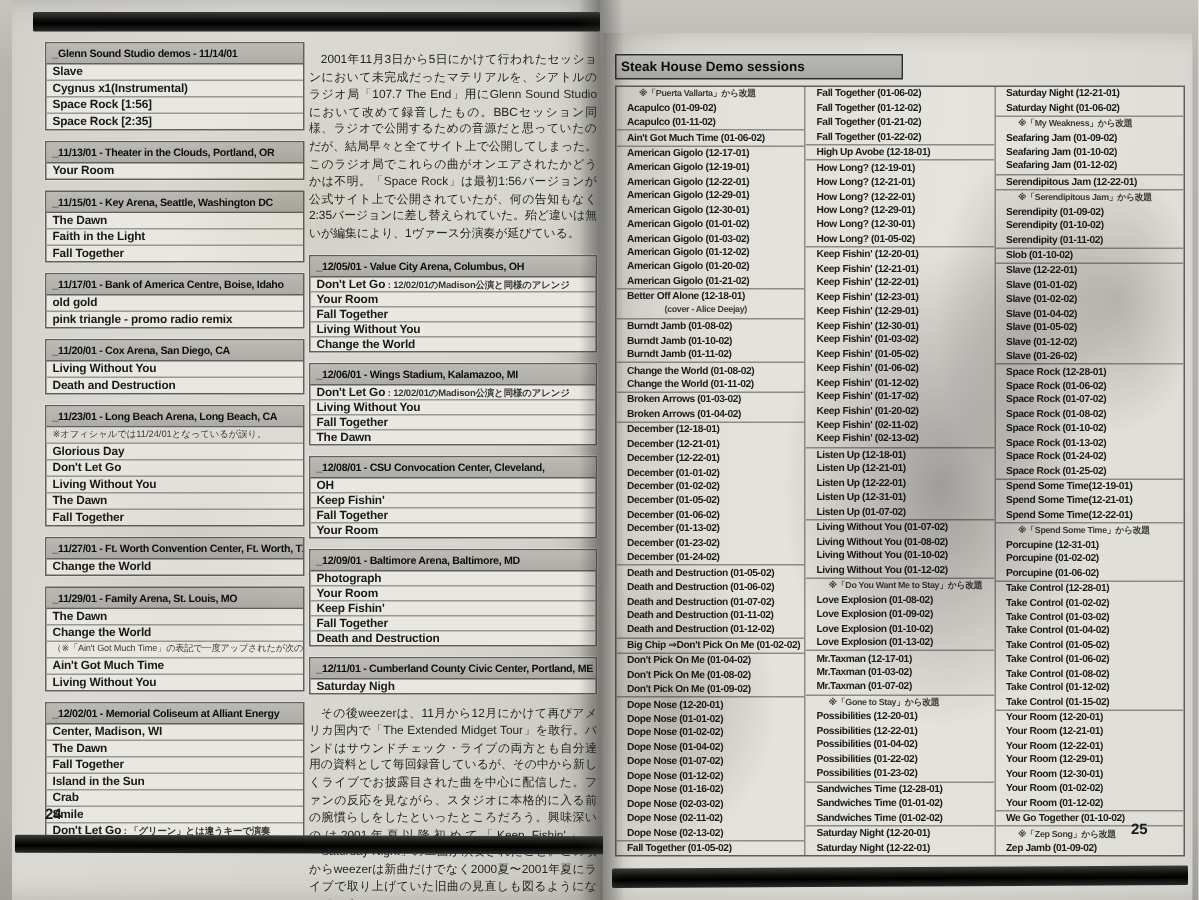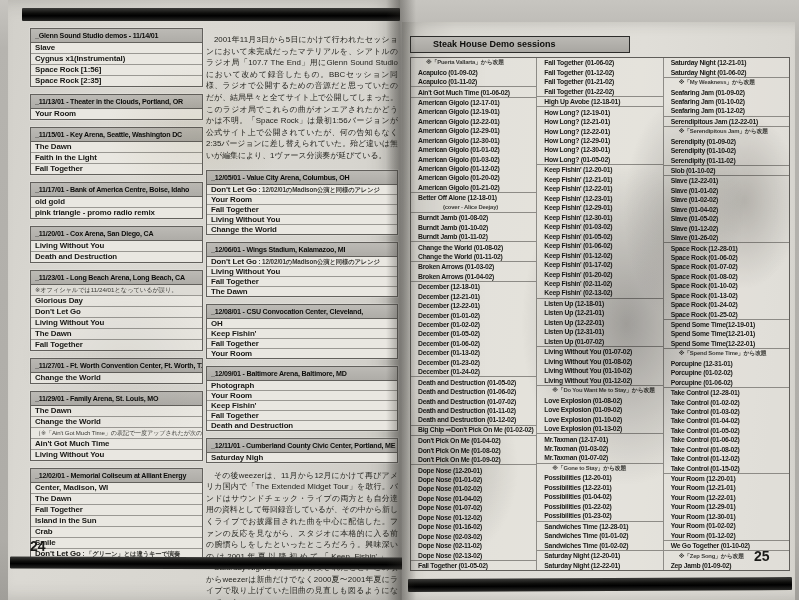--- a/index.html
+++ b/index.html
@@ -49,30 +49,30 @@
   .row{
     font-weight:bold;font-size:7.9px;letter-spacing:-.1px;
     height:10px;line-height:10px;padding:0 3px 0 4px;
     border-bottom:1px solid #9a9893;color:#181815;
     white-space:nowrap;overflow:hidden;
   }
   .dense .row{height:9px;line-height:9px;}
   .sec .row:last-child{border-bottom:none;}
   .row .row-note{font-weight:600;font-size:6.3px;color:#33332f;}
   .row.note-row{font-weight:normal;font-size:6.1px;color:#3a3a36;}
-  .pagenum{position:absolute;font-weight:bold;font-size:14px;color:#1a1a18;}
+  .pagenum{position:absolute;font-weight:bold;font-size:10px;color:#1a1a18;}
   #pagenum-24{left:22px;top:538px;}
   #pagenum-25{left:352px;top:526px;}
 
   
   #rp-header{
-    position:absolute;left:8px;top:14px;width:220px;height:17px;
+    position:absolute;left:8px;top:14px;width:192px;height:17px;
     background:linear-gradient(180deg,#bbb9b4,#a8a6a1);
     border:1px solid #2c2c2a;box-sizing:border-box;
-    font-weight:bold;font-size:9px;line-height:15px;padding-left:22px;color:#0d0d0b;letter-spacing:0;
+    font-weight:bold;font-size:9px;line-height:15px;padding-left:3px;color:#0d0d0b;letter-spacing:0;
   }
   #rp-list{
     position:absolute;left:8px;top:35px;width:380px;height:514px;
     border:1px solid #5f5d59;box-sizing:border-box;display:flex;
     background:rgba(234,232,226,.45);
   }
   .rp-col{flex:1;display:flex;flex-direction:column;overflow:hidden;}
   .rp-col + .rp-col{border-left:1px solid #8d8b86;}
   .rp-row{
     flex:1;display:flex;align-items:center;

